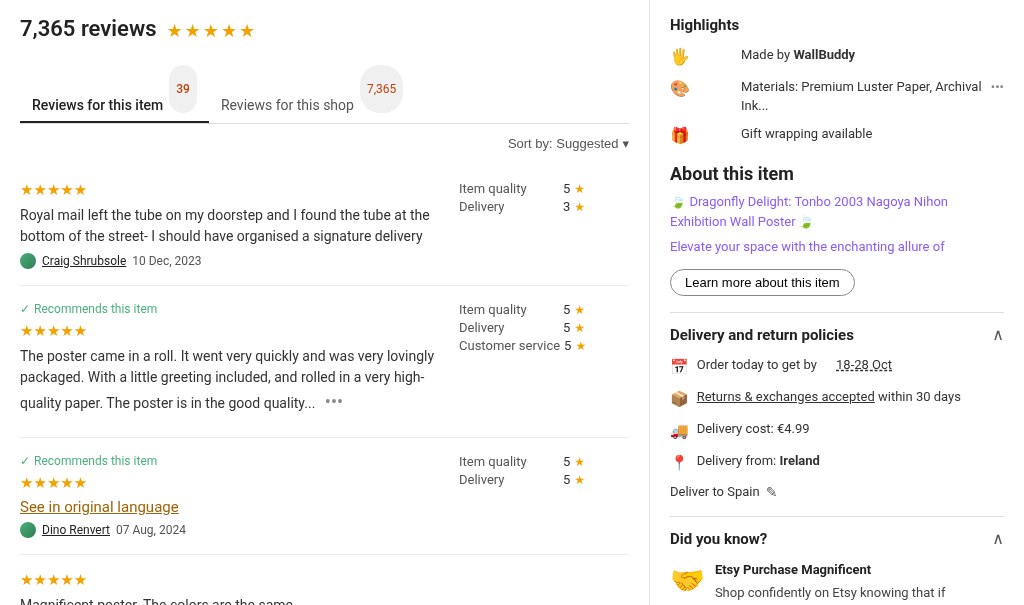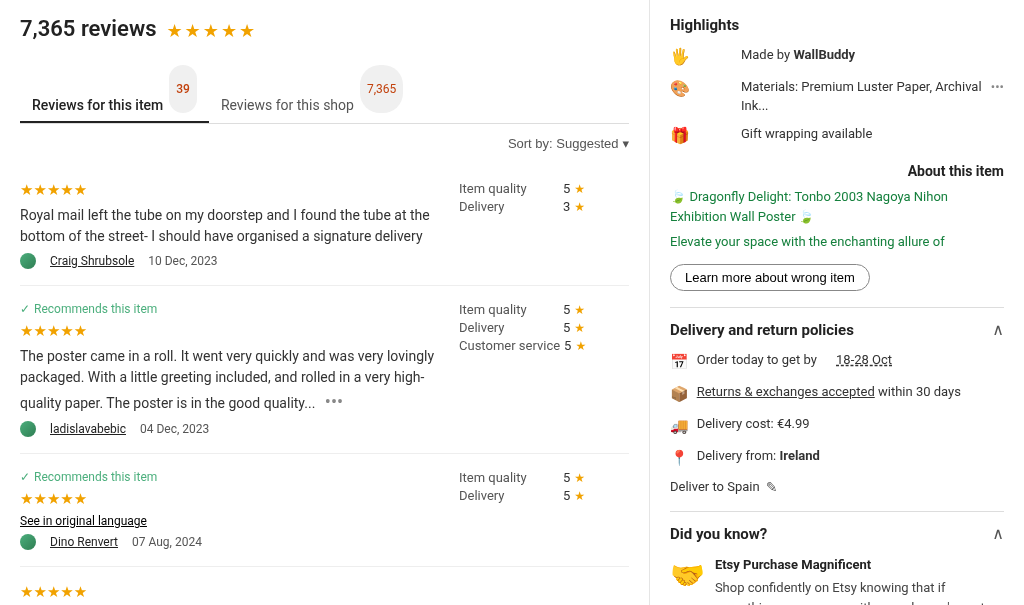--- a/index.html
+++ b/index.html
@@ -113,21 +113,21 @@
     .review-star { color: #f1a200; font-size: 15px; }
     .review-text {
       font-size: 14px;
       line-height: 1.5;
       color: #333;
       margin-bottom: 6px;
     }
     .review-author-row {
       display: flex;
       align-items: center;
-      gap: 14px;
+      gap: 6px;
       font-size: 12px;
       color: #555;
       margin-top: 6px;
     }
     .author-dot {
       width: 16px; height: 16px;
       border-radius: 50%;
       background: linear-gradient(135deg, #4caf7d, #2e7d52);
       display: inline-block;
       flex-shrink: 0;
@@ -143,22 +143,22 @@
     }
     .rating-line {
       display: flex;
       align-items: center;
       gap: 4px;
       margin-bottom: 3px;
     }
     .rating-label { min-width: 100px; }
     .rating-val { color: #333; }
     .see-original {
-      font-size: 12px;
-      color: #000000;
+      font-size: 15px;
+      color: #a16207;
       text-decoration: underline;
       cursor: pointer;
       display: block;
       margin-top: 4px;
     }
     .ellipsis-btn {
       cursor: pointer;
       color: #888;
       font-size: 18px;
       margin-left: 6px;
@@ -177,22 +177,22 @@
       margin-bottom: 10px;
       font-size: 13px;
       line-height: 1.4;
     }
     .hl-icon { font-size: 16px; flex-shrink: 0; }
     .hl-text { color: #333; margin-left: 43px; }
     .hl-bold { font-weight: 700; }
     .ellipsis-sm { color: #888; cursor: pointer; font-size: 13px; }
 
     .about-section { margin-top: 16px; }
-    .about-title { font-size: 14px; font-weight: 700; margin-bottom: 8px; text-align: right; }
-    .about-text { font-size: 13px; color: #15803d; line-height: 1.5; margin-bottom: 6px; }
+    .about-title { font-size: 18px; font-weight: 700; margin-bottom: 8px; }
+    .about-text { font-size: 13px; color: #8b5cf6; line-height: 1.5; margin-bottom: 6px; }
     .learn-more-btn {
       display: inline-block;
       background: none;
       border: 1px solid #888;
       border-radius: 20px;
       padding: 5px 14px;
       font-size: 13px;
       cursor: pointer;
       margin-top: 6px;
       font-weight: 500;
@@ -314,25 +314,20 @@
             <span>✓</span>
             <span>Recommends this item</span>
           </div>
           <div class="review-stars">
             <span class="review-star">★★★★★</span>
           </div>
           <div class="review-text">
             <span>The poster came in a roll. It went very quickly and was very lovingly packaged. With a little greeting included, and rolled in a very high-quality paper. The poster is in the good quality...</span>
             <span class="ellipsis-btn">•••</span>
           </div>
-          <div class="review-author-row">
-            <span class="author-dot"></span>
-            <span class="author-name">ladislavabebic</span>
-            <span>04 Dec, 2023</span>
-          </div>
         </div>
         <div class="review-right">
           <div class="rating-line">
             <span class="rating-label">Item quality</span>
             <span class="rating-val">5</span>
             <span class="review-star" style="font-size:12px;">★</span>
           </div>
           <div class="rating-line">
             <span class="rating-label">Delivery</span>
             <span class="rating-val">5</span>
@@ -413,21 +408,21 @@
 
     <div class="highlight-row">
       <span class="hl-icon">🎁</span>
       <span class="hl-text">Gift wrapping available</span>
     </div>
 
     <div class="about-section">
       <div class="about-title">About this item</div>
       <div class="about-text">🍃 Dragonfly Delight: Tonbo 2003 Nagoya Nihon Exhibition Wall Poster 🍃</div>
       <div class="about-text">Elevate your space with the enchanting allure of</div>
-      <button class="learn-more-btn">Learn more about wrong item</button>
+      <button class="learn-more-btn">Learn more about this item</button>
     </div>
 
     <div class="delivery-section">
       <div class="section-header-row">
         <span class="section-title" style="margin:0;">Delivery and return policies</span>
         <span class="chevron-icon">∧</span>
       </div>
 
       <div class="delivery-row">
         <span class="delivery-icon">📅</span>

